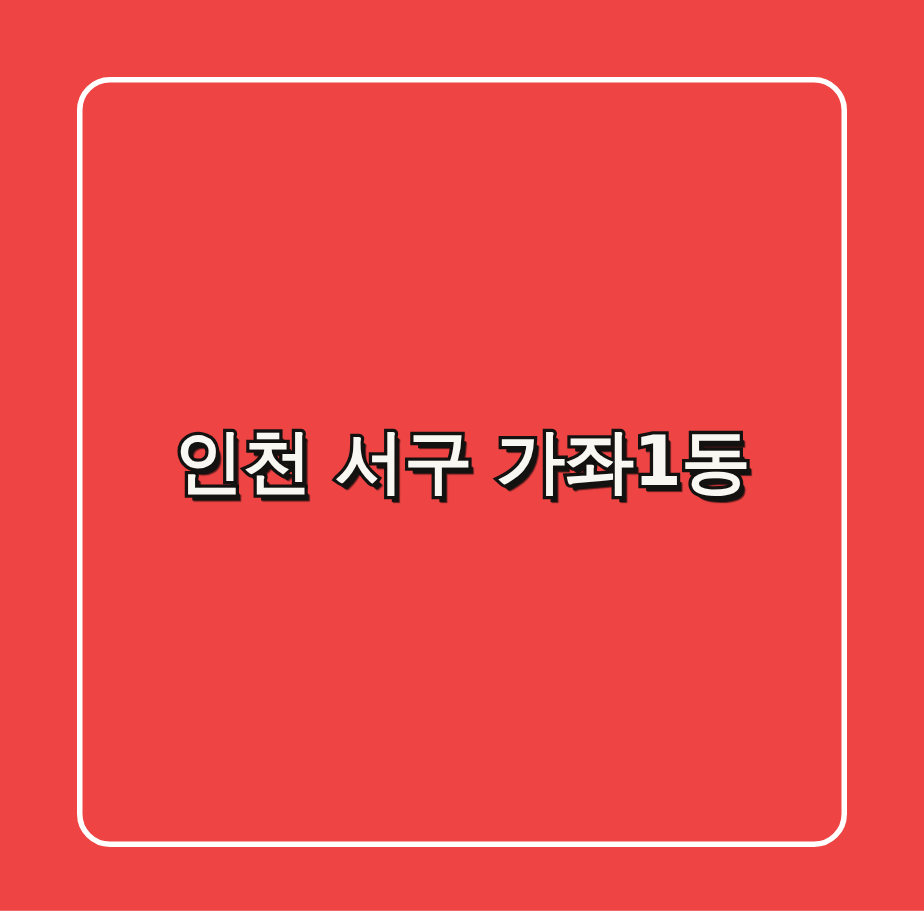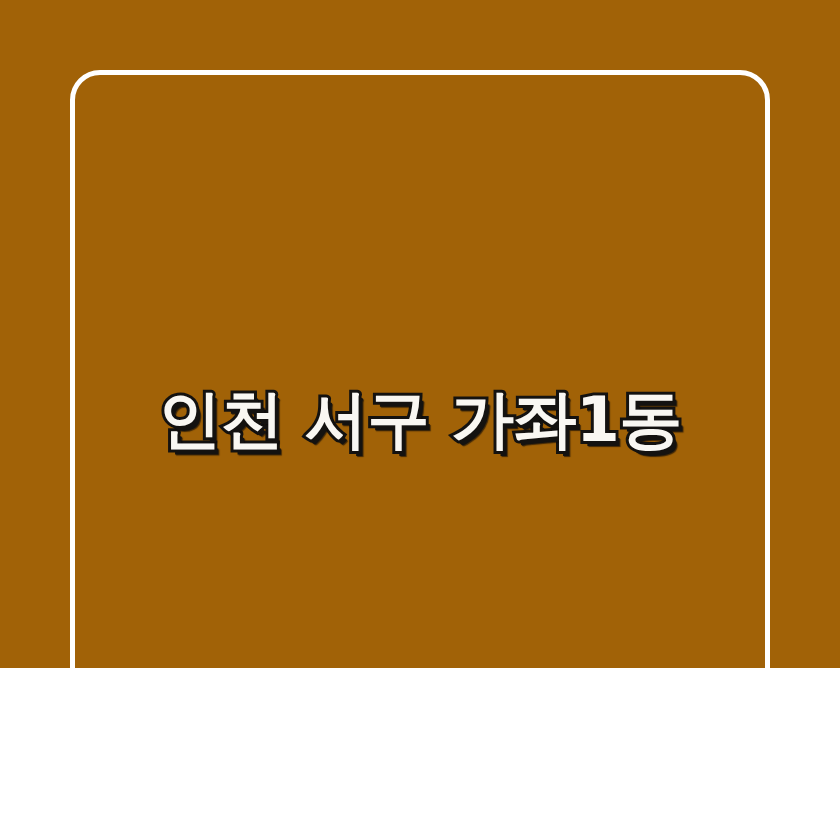--- a/index.html
+++ b/index.html
@@ -11,23 +11,23 @@
   body {
     width: 840px;
     height: 840px;
     overflow: hidden;
     font-family: "DejaVu Sans", "Liberation Sans", sans-serif;
   }
 
   #canvas {
     position: relative;
     width: 840px;
-    height: 668px;
+    height: 828px;
     box-sizing: border-box;
-    background: #a16207;
+    background: #ef4444;
     overflow: hidden;
   }
 
   
   #frame {
     position: absolute;
     left: 70px;
     top: 70px;
     width: 700px;
     height: 700px;

